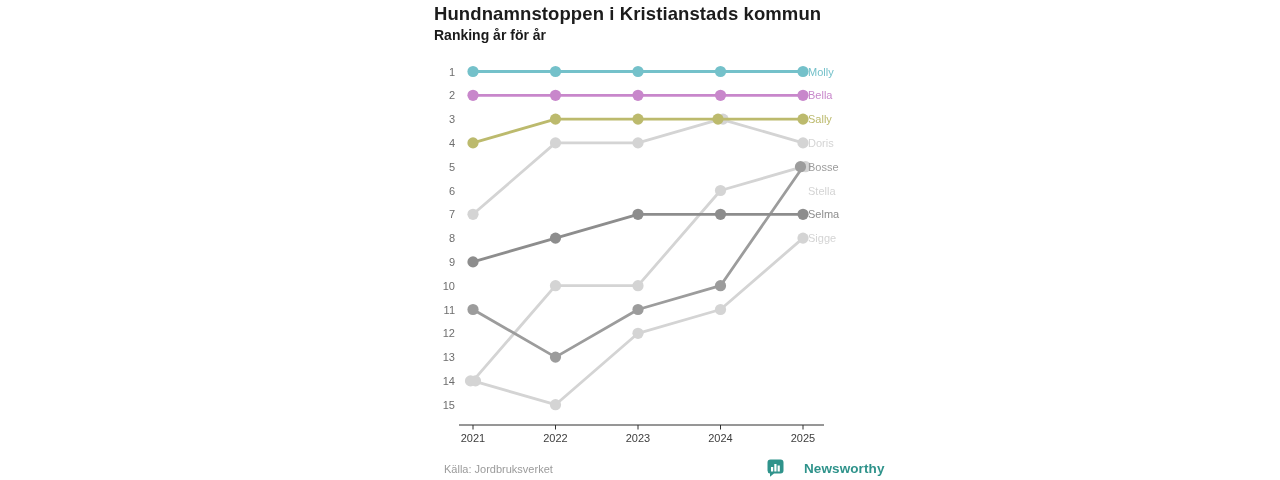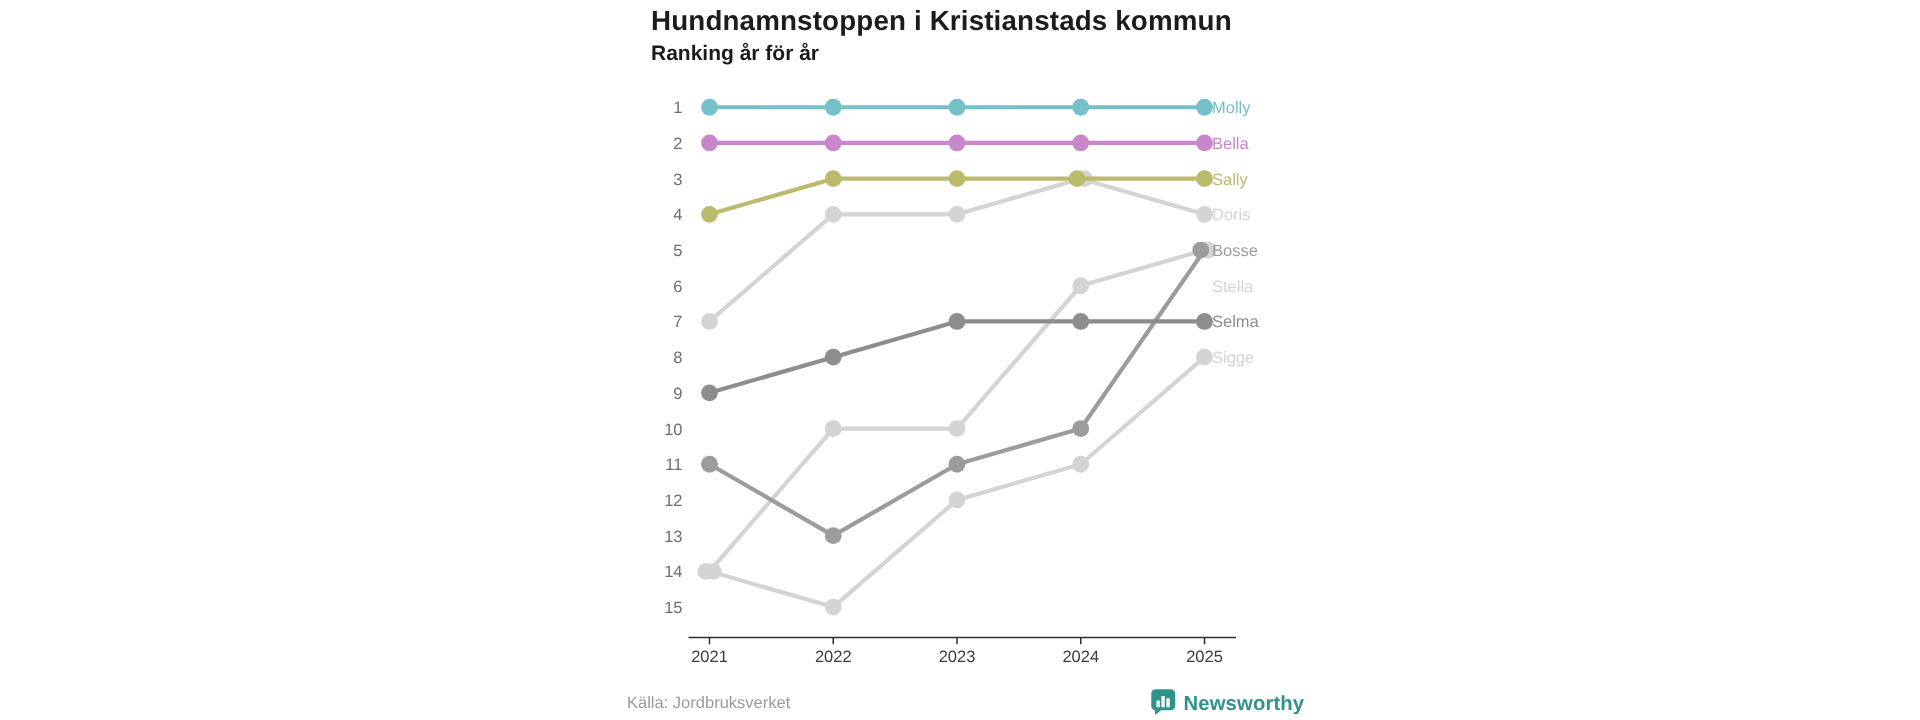--- a/index.html
+++ b/index.html
@@ -10,26 +10,26 @@
     position:absolute; left:434px; top:3px;
     font-size:18.5px; font-weight:700; color:#1c1c1c; letter-spacing:0.1px;
     white-space:nowrap;
   }
   .chart-subtitle {
     position:absolute; left:434px; top:27px;
     font-size:14px; font-weight:700; color:#1a1a1a; white-space:nowrap;
   }
   #chart { position:absolute; left:430px; top:53px; }
   .source-note {
-    position:absolute; left:418px; top:463px;
+    position:absolute; left:444px; top:463px;
     font-size:11px; color:#9b9b9b; white-space:nowrap;
   }
   .brand {
     position:absolute; left:767px; top:459px; height:18px;
-    display:flex; align-items:center; gap:5px; text-decoration:none; cursor:pointer;
+    display:flex; align-items:center; gap:20px; text-decoration:none; cursor:pointer;
   }
   .brand-word { font-size:13.5px; font-weight:600; letter-spacing:0.1px; }
   svg text { font-family:"Liberation Sans", sans-serif; }
 </style>
 </head>
 <body>
 
 <div class="canvas">
   <h1 class="chart-title">Hundnamnstoppen i Kristianstads kommun</h1>
   <div class="chart-subtitle">Ranking år för år</div>

